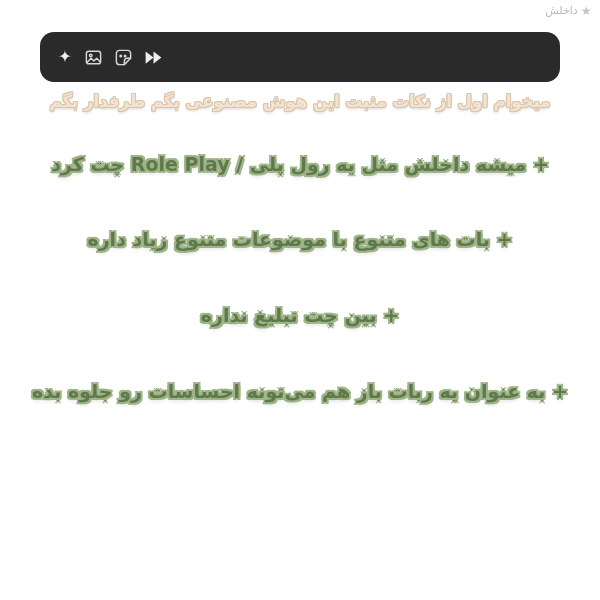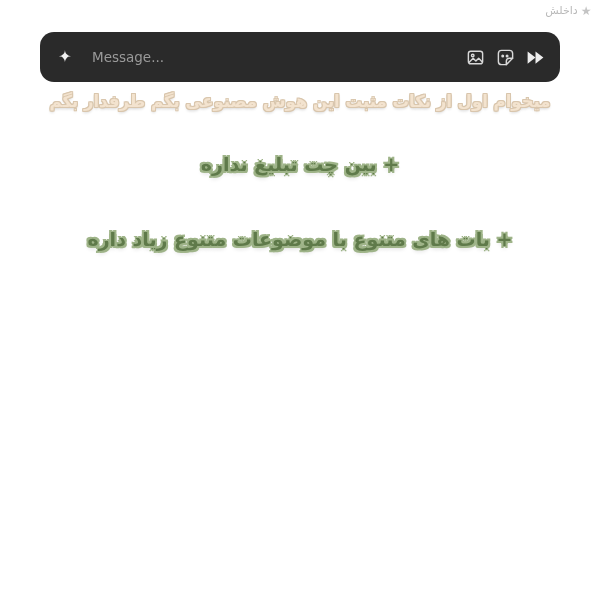--- a/index.html
+++ b/index.html
@@ -126,21 +126,20 @@
 </head>
 <body>
 
 <div class="watermark">
   <span class="wm-star">★</span>
   <span>داخلش</span>
 </div>
 
 <div class="composer">
   <span class="sparkle">✦</span>
-  <input class="msg-input" type="text" placeholder="Message..." style="">
   <span class="icon-btn">
     <svg width="19" height="19" viewBox="0 0 24 24" fill="none" stroke="#d8d8d8" stroke-width="1.8" stroke-linecap="round" stroke-linejoin="round">
       <rect x="3" y="4" width="18" height="16" rx="3"></rect>
       <circle cx="8.5" cy="9.5" r="1.6"></circle>
       <path d="M4 18l5-5 3.5 3.5L16 13l4 4"></path>
     </svg>
   </span>
   <span class="icon-btn">
     <svg width="19" height="19" viewBox="0 0 24 24" fill="none" stroke="#d8d8d8" stroke-width="1.8" stroke-linecap="round" stroke-linejoin="round">
       <path d="M14 3H7a4 4 0 0 0-4 4v10a4 4 0 0 0 4 4h6l8-8V7a4 4 0 0 0-4-4z"></path>
@@ -152,15 +151,17 @@
   <span class="icon-btn">
     <svg width="21" height="21" viewBox="0 0 24 24" fill="#ededed">
       <path d="M3 5l9 7-9 7z"></path>
       <path d="M12 5l9 7-9 7z"></path>
     </svg>
   </span>
 </div>
 
 <div class="content">
   <div class="line first">میخوام اول از نکات مثبت این هوش مصنوعی بگم طرفدار بگم</div>
+  <div class="line green">+ میشه داخلش مثل یه رول پلی / Role Play چت کرد</div>
+  <div class="line green">+ بات های متنوع با موضوعات متنوع زیاد داره</div>
   <div class="line green">+ بین چت تبلیغ نداره</div>
-  <div class="line green">+ بات های متنوع با موضوعات متنوع زیاد داره</div>
+  <div class="line green last">+ به عنوان یه ربات باز هم می‌تونه احساسات رو جلوه بده</div>
 </div>
 
 </body></html>

